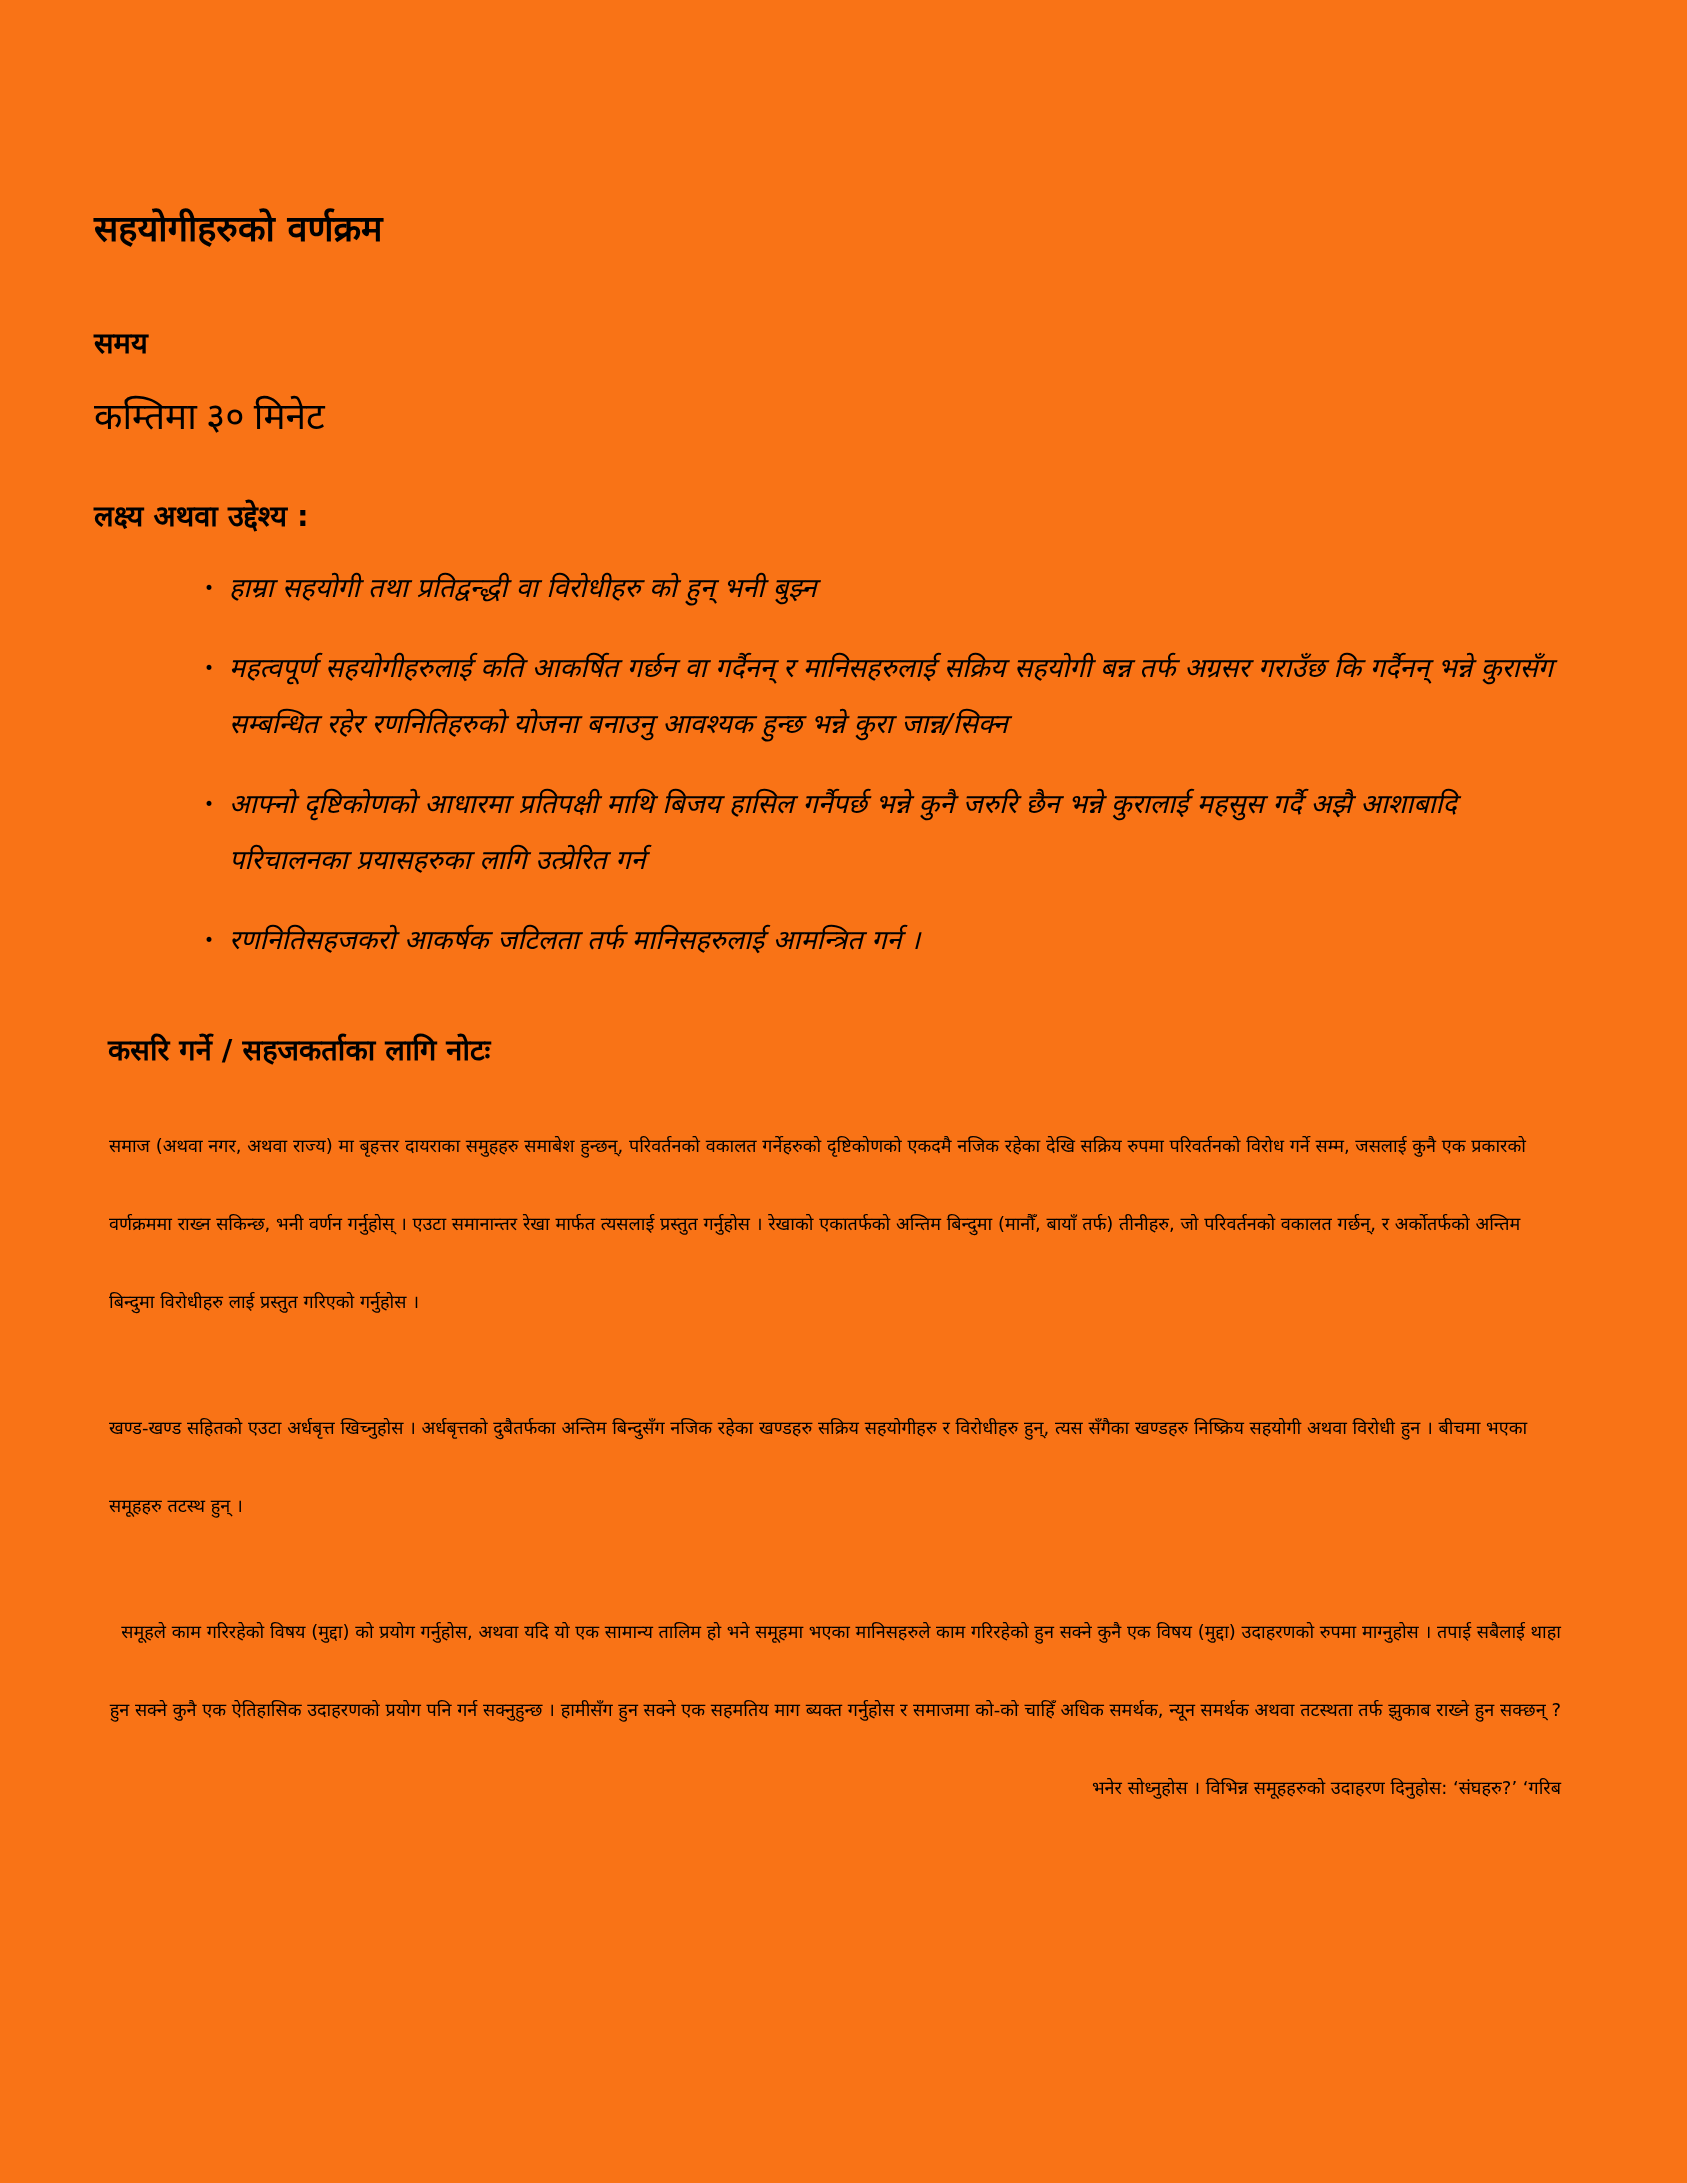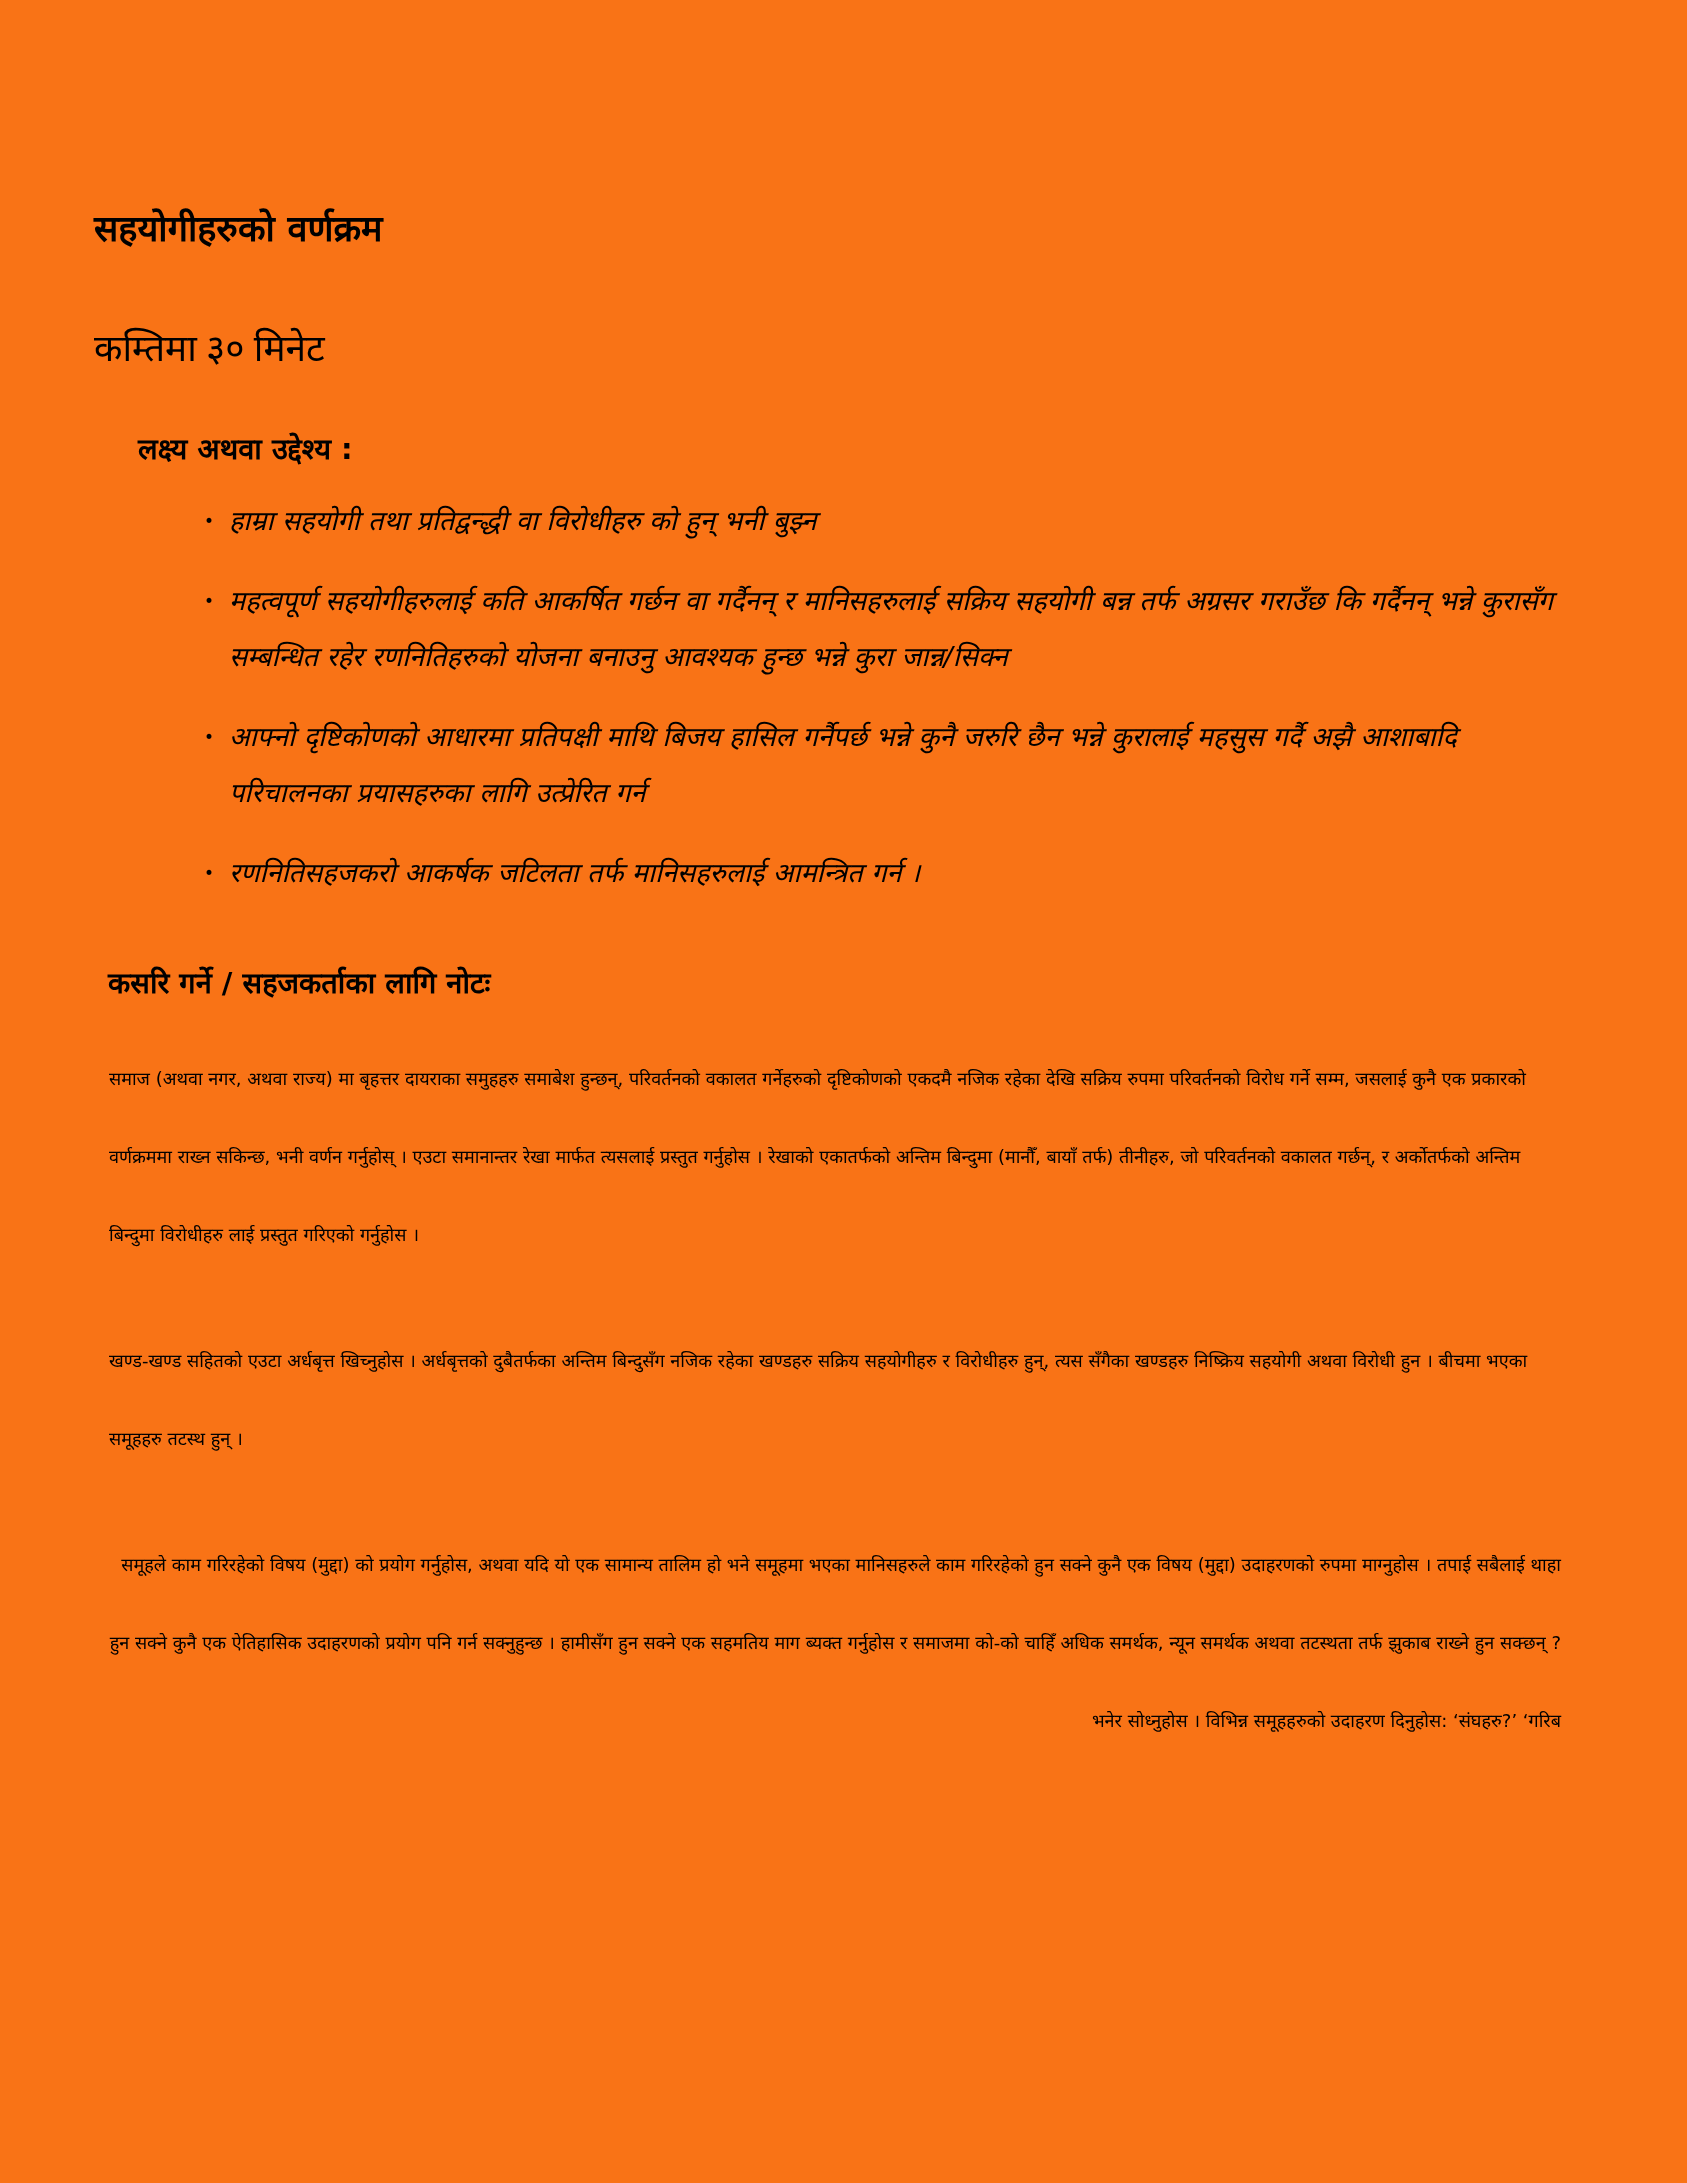--- a/index.html
+++ b/index.html
@@ -27,21 +27,21 @@
     line-height: 1.15;
     margin: 0 0 78px 0;
   }
   .section-heading {
     font-size: 29px;
     font-weight: 700;
     line-height: 1.15;
     margin: 0;
   }
   .time-heading    { margin-bottom: 34px; }
-  .goal-heading    { margin-bottom: 26.5px; margin-left: 44px; }
+  .goal-heading    { margin-bottom: 26.5px; }
   .howto-heading   { margin-bottom: 40px; margin-left: 14px; }
   .time-value {
     font-size: 37px;
     line-height: 1.2;
     margin: 0 0 61px 0;
     font-family: Liberation Serif, serif;
   }
   ul.objectives {
     list-style: none;
     margin: 0 0 66px 0;
@@ -73,20 +73,21 @@
   }
   .body-para:last-child { margin-bottom: 0; text-align: right; }
 </style>
 </head>
 <body>
 
 <div class="page">
 
   <h1 class="doc-title">सहयोगीहरुको वर्णक्रम</h1>
 
+  <h2 class="section-heading time-heading">समय</h2>
 
   <p class="time-value">कम्तिमा ३० मिनेट</p>
 
   <h2 class="section-heading goal-heading">लक्ष्य अथवा उद्देश्य :</h2>
 
   <ul class="objectives">
     <li>
       <span class="bullet-marker">•</span>
       <span class="bullet-text">हाम्रा सहयोगी तथा प्रतिद्वन्द्धी वा विरोधीहरु को हुन् भनी बुझ्न</span>
     </li>

